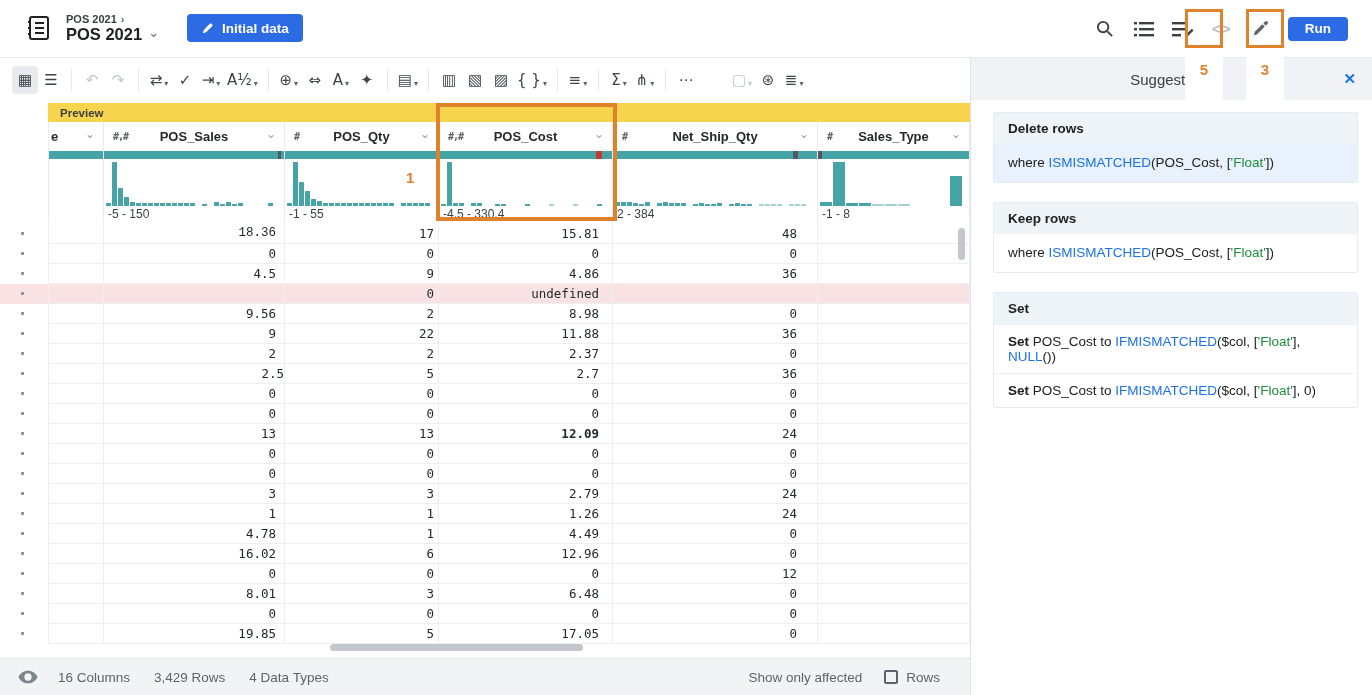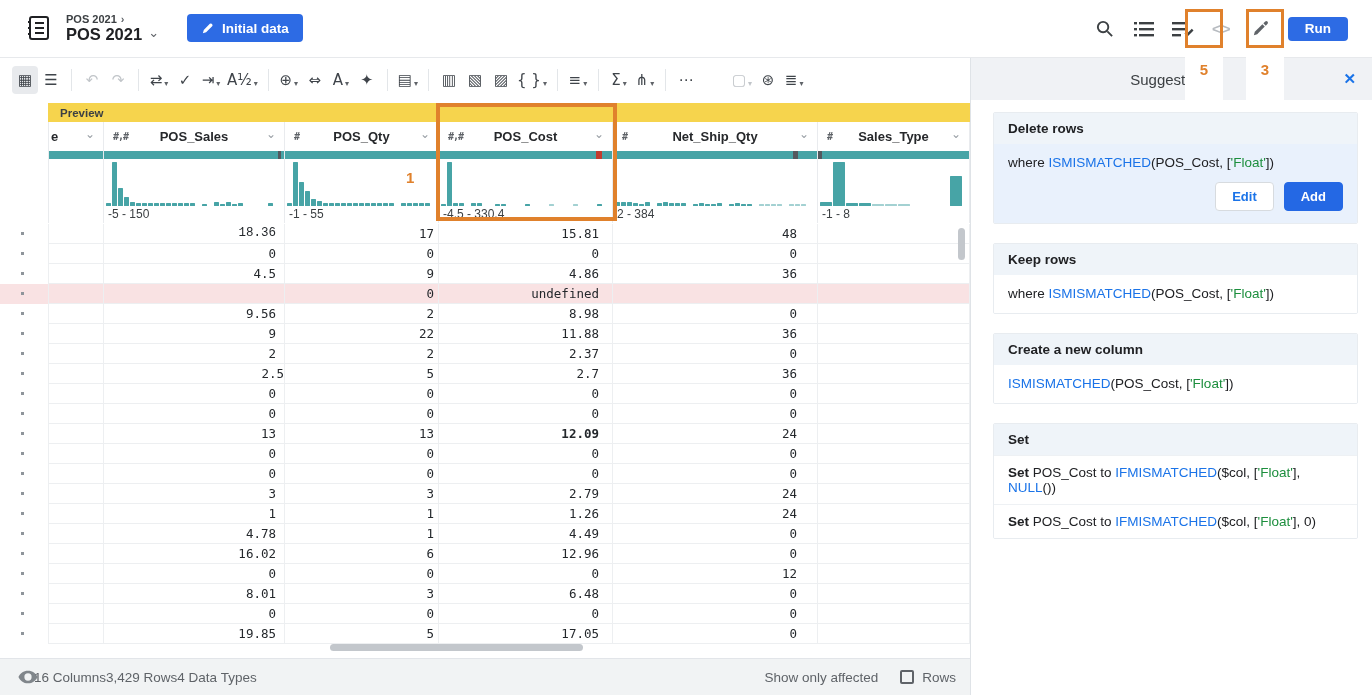--- a/index.html
+++ b/index.html
@@ -74,21 +74,21 @@
            text-align:right; line-height:19px; white-space:nowrap; overflow:hidden; }
   .gcell.first { border-left:1px solid #EDEFF1; }
   .grow.mis { background:#F9E2E3; }
   .hscroll { position:absolute; left:330px; top:542px; width:253px; height:7px;
              background:#C3C7CC; border-radius:4px; cursor:pointer; }
   .vscroll { position:absolute; left:958px; top:126px; width:7px; height:32px;
              background:#C3C7CC; border-radius:4px; cursor:pointer; }
 
   
   .statusbar { height:37px; background:#F1F3F4; border-top:1px solid #E2E5E9;
-               display:flex; align-items:center; padding:0 14px 0 16px;
+               display:flex; align-items:center; gap:24px; padding:0 30px 0 16px;
                font-size:13.5px; color:#5F6368; }
   .sb-right { margin-left:auto; display:flex; align-items:center; gap:8px; }
   .sb-right .show-label { margin-right:14px; }
   .checkbox { width:14px; height:14px; border:2px solid #5F6368; border-radius:2px;
               background:#F1F3F4; cursor:pointer; }
 
   
   .panel { width:402px; background:#fff; border-left:1px solid #DFE3E7; display:flex; flex-direction:column; }
   .panel-head { height:42px; background:#F0F2F5; position:relative;
                 display:flex; align-items:center; justify-content:center;
@@ -759,36 +759,26 @@
     <aside class="panel">
       <div class="panel-head">
         <span>Suggestions</span>
         <span class="close">✕</span>
       </div>
       <div class="cards">
           <div class="card sel">
             <div class="card-title">Delete rows</div>
             <div class="card-body">
               <div class="fx"><span>where </span><span class="fn">ISMISMATCHED</span><span>(POS_Cost, [</span><span class="str">'Float'</span><span>])</span></div>
-              <div class="card-btns">
-                <button class="btn-outline">Edit</button>
-                <button class="btn-fill">Add</button>
-              </div>
             </div>
           </div>
           <div class="card">
             <div class="card-title">Keep rows</div>
             <div class="card-body">
               <div class="fx"><span>where </span><span class="fn">ISMISMATCHED</span><span>(POS_Cost, [</span><span class="str">'Float'</span><span>])</span></div>
-            </div>
-          </div>
-          <div class="card">
-            <div class="card-title">Create a new column</div>
-            <div class="card-body">
-              <div class="fx"><span class="fn">ISMISMATCHED</span><span>(POS_Cost, [</span><span class="str">'Float'</span><span>])</span></div>
             </div>
           </div>
           <div class="card">
             <div class="card-title">Set</div>
             <div class="set-row">
               <div class="fx"><span class="b">Set </span><span>POS_Cost to </span><span class="fn">IFMISMATCHED</span><span>($col, [</span><span class="str">'Float'</span><span>], </span><span class="fn">NULL</span><span>())</span></div>
             </div>
             <div class="set-row">
               <div class="fx"><span class="b">Set </span><span>POS_Cost to </span><span class="fn">IFMISMATCHED</span><span>($col, [</span><span class="str">'Float'</span><span>], 0)</span></div>
             </div>

